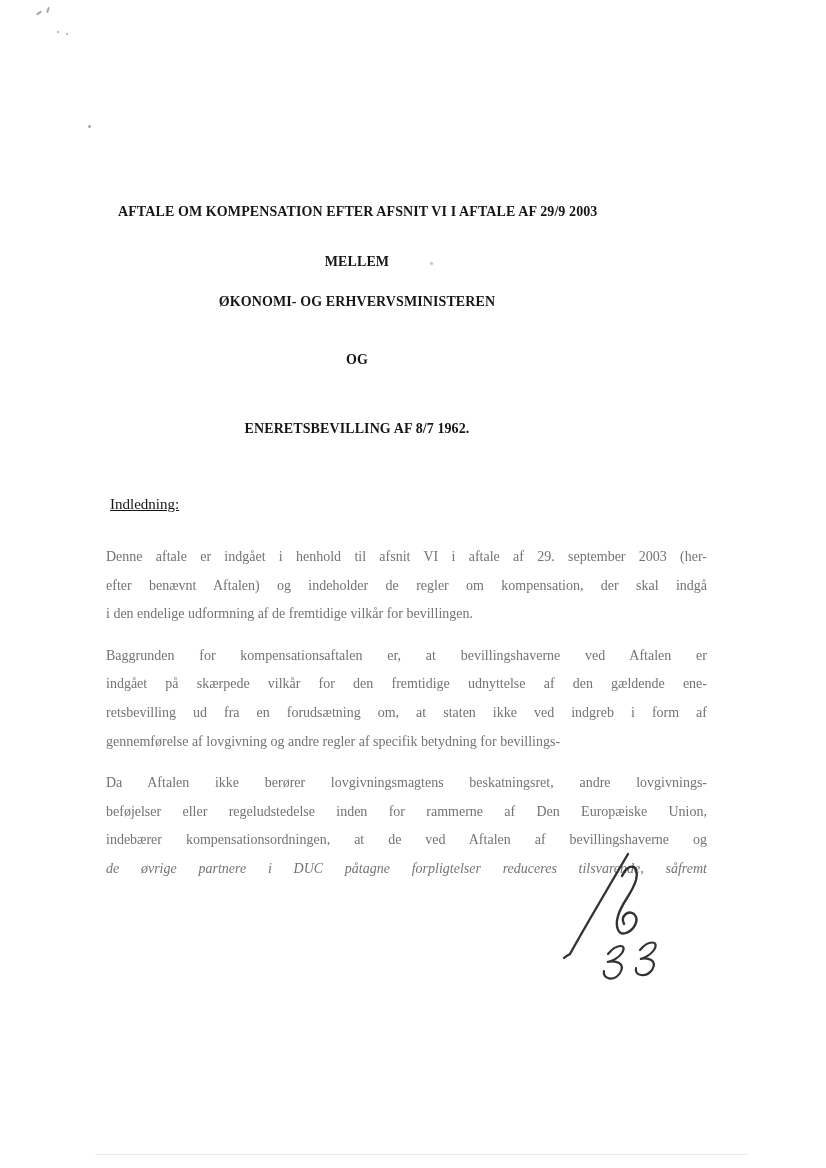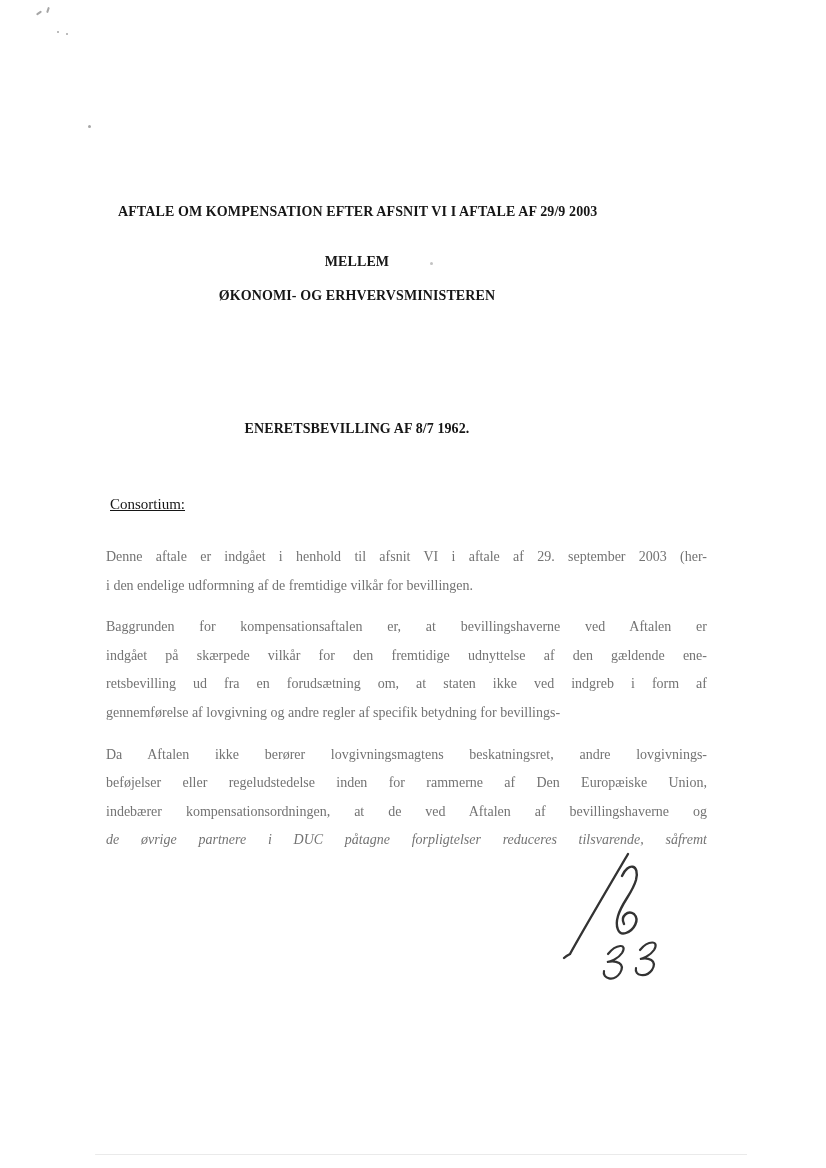--- a/index.html
+++ b/index.html
@@ -20,21 +20,21 @@
     width: 478px;
     text-align: center;
     font-weight: bold;
     font-size: 14px;
     letter-spacing: 0.1px;
     white-space: nowrap;
     color: #161616;
   }
   .doc-title   { top: 204px; }
   .lbl-mellem  { top: 254px; }
-  .party-one   { top: 288px; }
+  .party-one   { top: 294px; }
   .lbl-og      { top: 352px; }
   .party-two-a { top: 398px; }
   .party-two-b { top: 421px; }
 
   .section-heading {
     position: absolute;
     left: 110px;
     top: 496px;
     font-size: 15px;
     text-decoration: underline;
@@ -81,27 +81,29 @@
   .a-bottom { left: 95px;  top: 1154px; width: 670px; height: 1px; background: #e8e8e8; opacity: 0.9; }
 </style>
 </head>
 <body>
 
 <div class="page">
 
   <div class="hline doc-title">AFTALE OM KOMPENSATION EFTER AFSNIT VI I AFTALE AF 29/9 2003</div>
   <div class="hline lbl-mellem">MELLEM</div>
   <div class="hline party-one">ØKONOMI- OG ERHVERVSMINISTEREN</div>
+  <div class="hline lbl-og">OG</div>
   <div class="hline party-two-b">ENERETSBEVILLING AF 8/7 1962.</div>
 
-  <div class="section-heading">Consortium:</div>
+  <div class="section-heading">Indledning:</div>
 
   <div class="body-text">
     <div class="para">
       <div class="line">Denne aftale er indgået i henhold til afsnit VI i aftale af 29. september 2003 (her-</div>
+      <div class="line">efter benævnt Aftalen) og indeholder de regler om kompensation, der skal indgå</div>
       <div class="line">i den endelige udformning af de fremtidige vilkår for bevillingen.</div>
     </div>
     <div class="para">
       <div class="line">Baggrunden for kompensationsaftalen er, at bevillingshaverne ved Aftalen er</div>
       <div class="line">indgået på skærpede vilkår for den fremtidige udnyttelse af den gældende ene-</div>
       <div class="line">retsbevilling ud fra en forudsætning om, at staten ikke ved indgreb i form af</div>
       <div class="line">gennemførelse af lovgivning og andre regler af specifik betydning for bevillings-</div>
     </div>
     <div class="para continues">
       <div class="line">Da Aftalen ikke berører lovgivningsmagtens beskatningsret, andre lovgivnings-</div>

